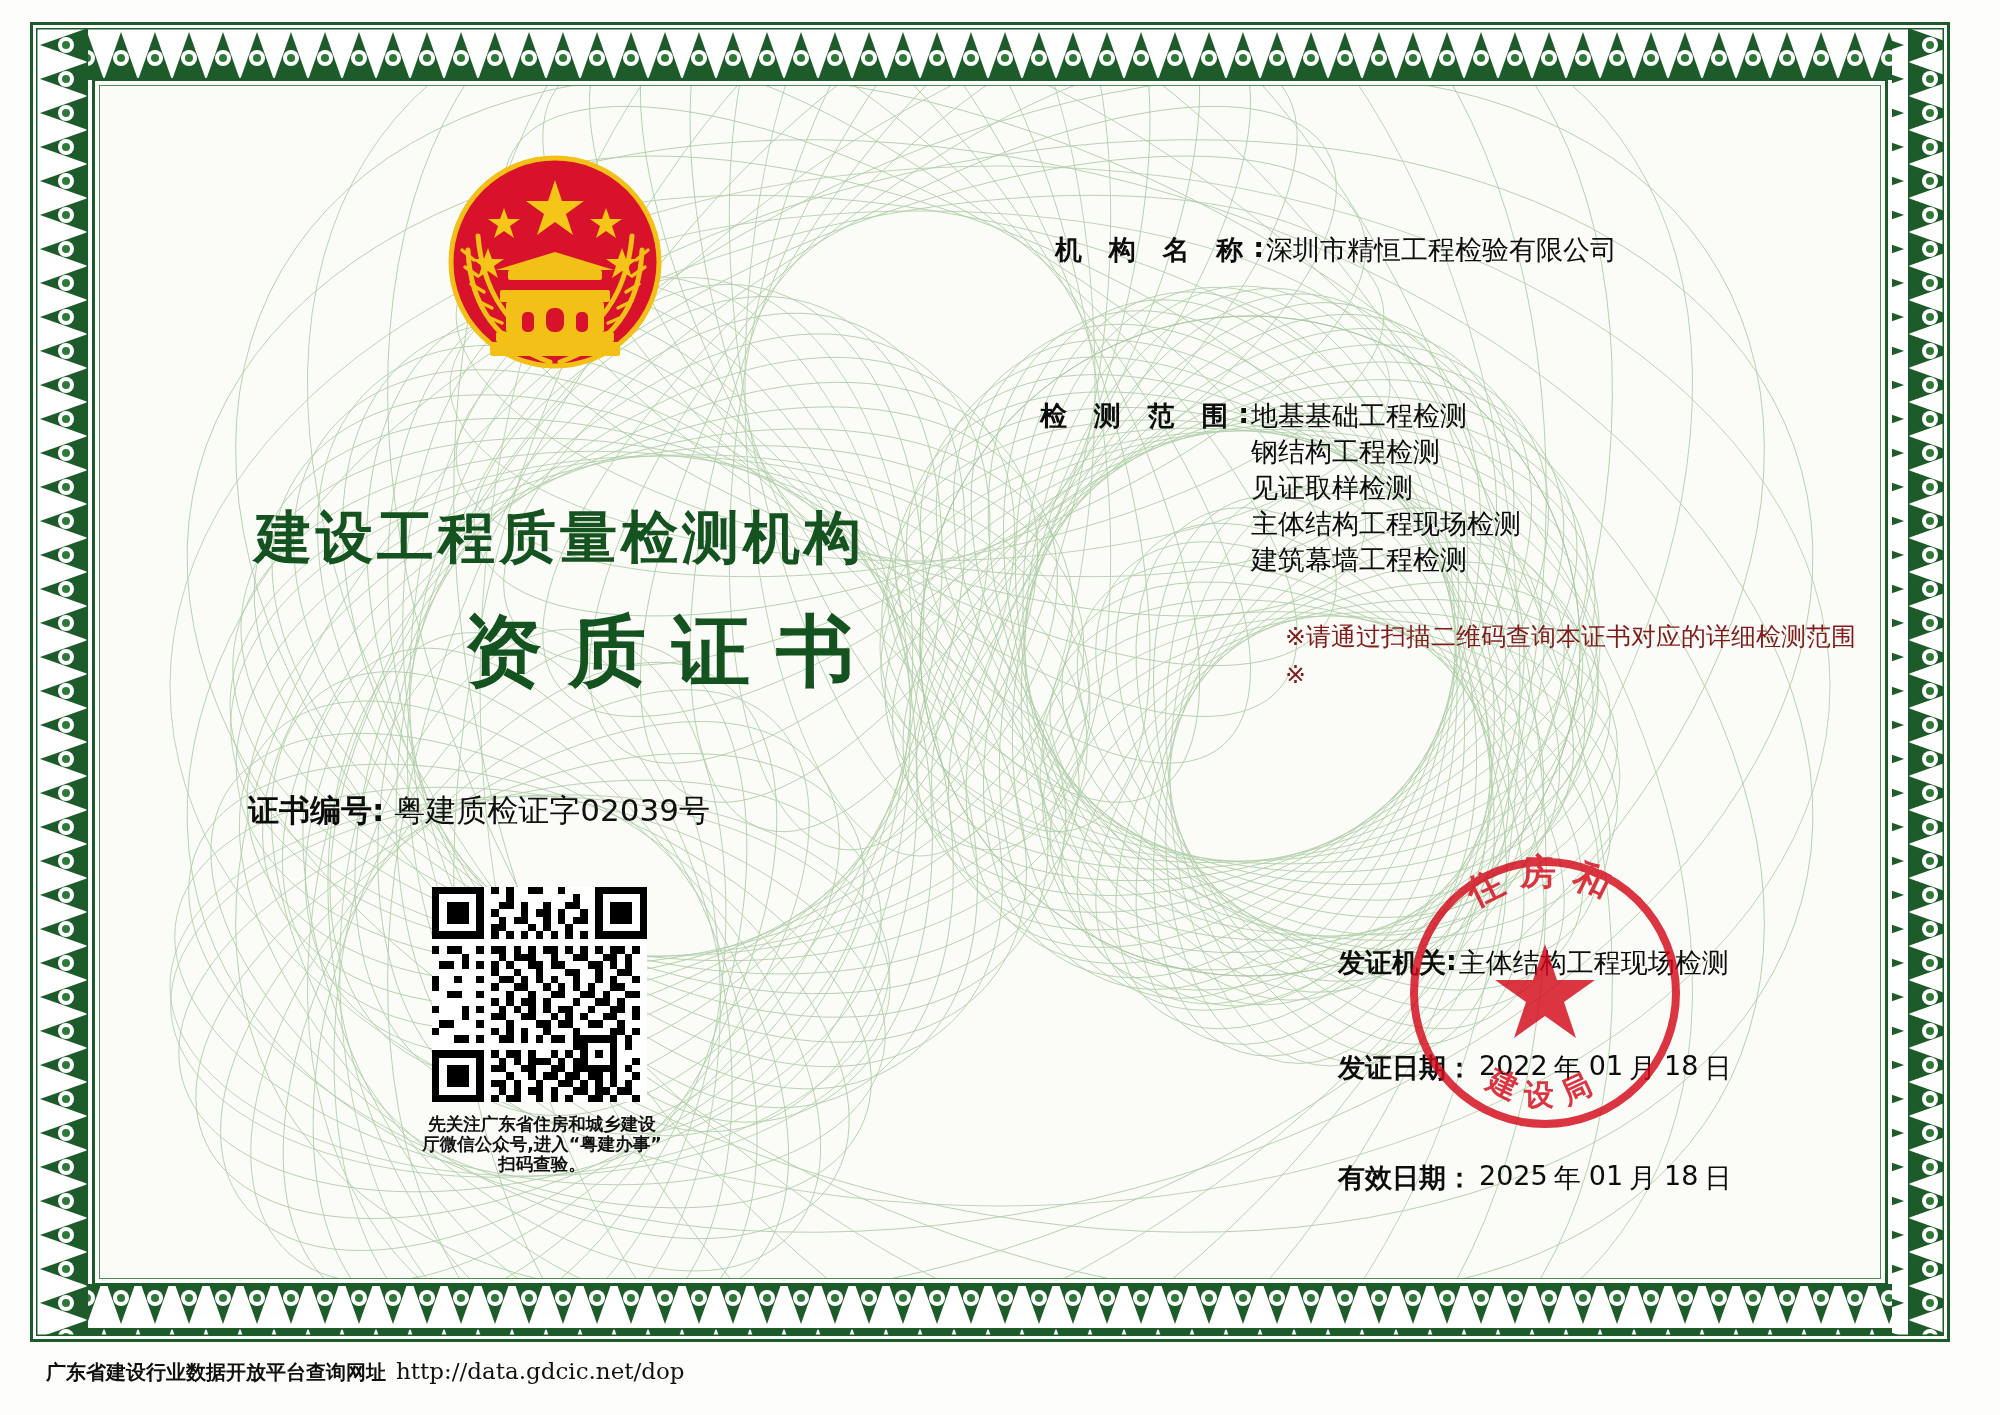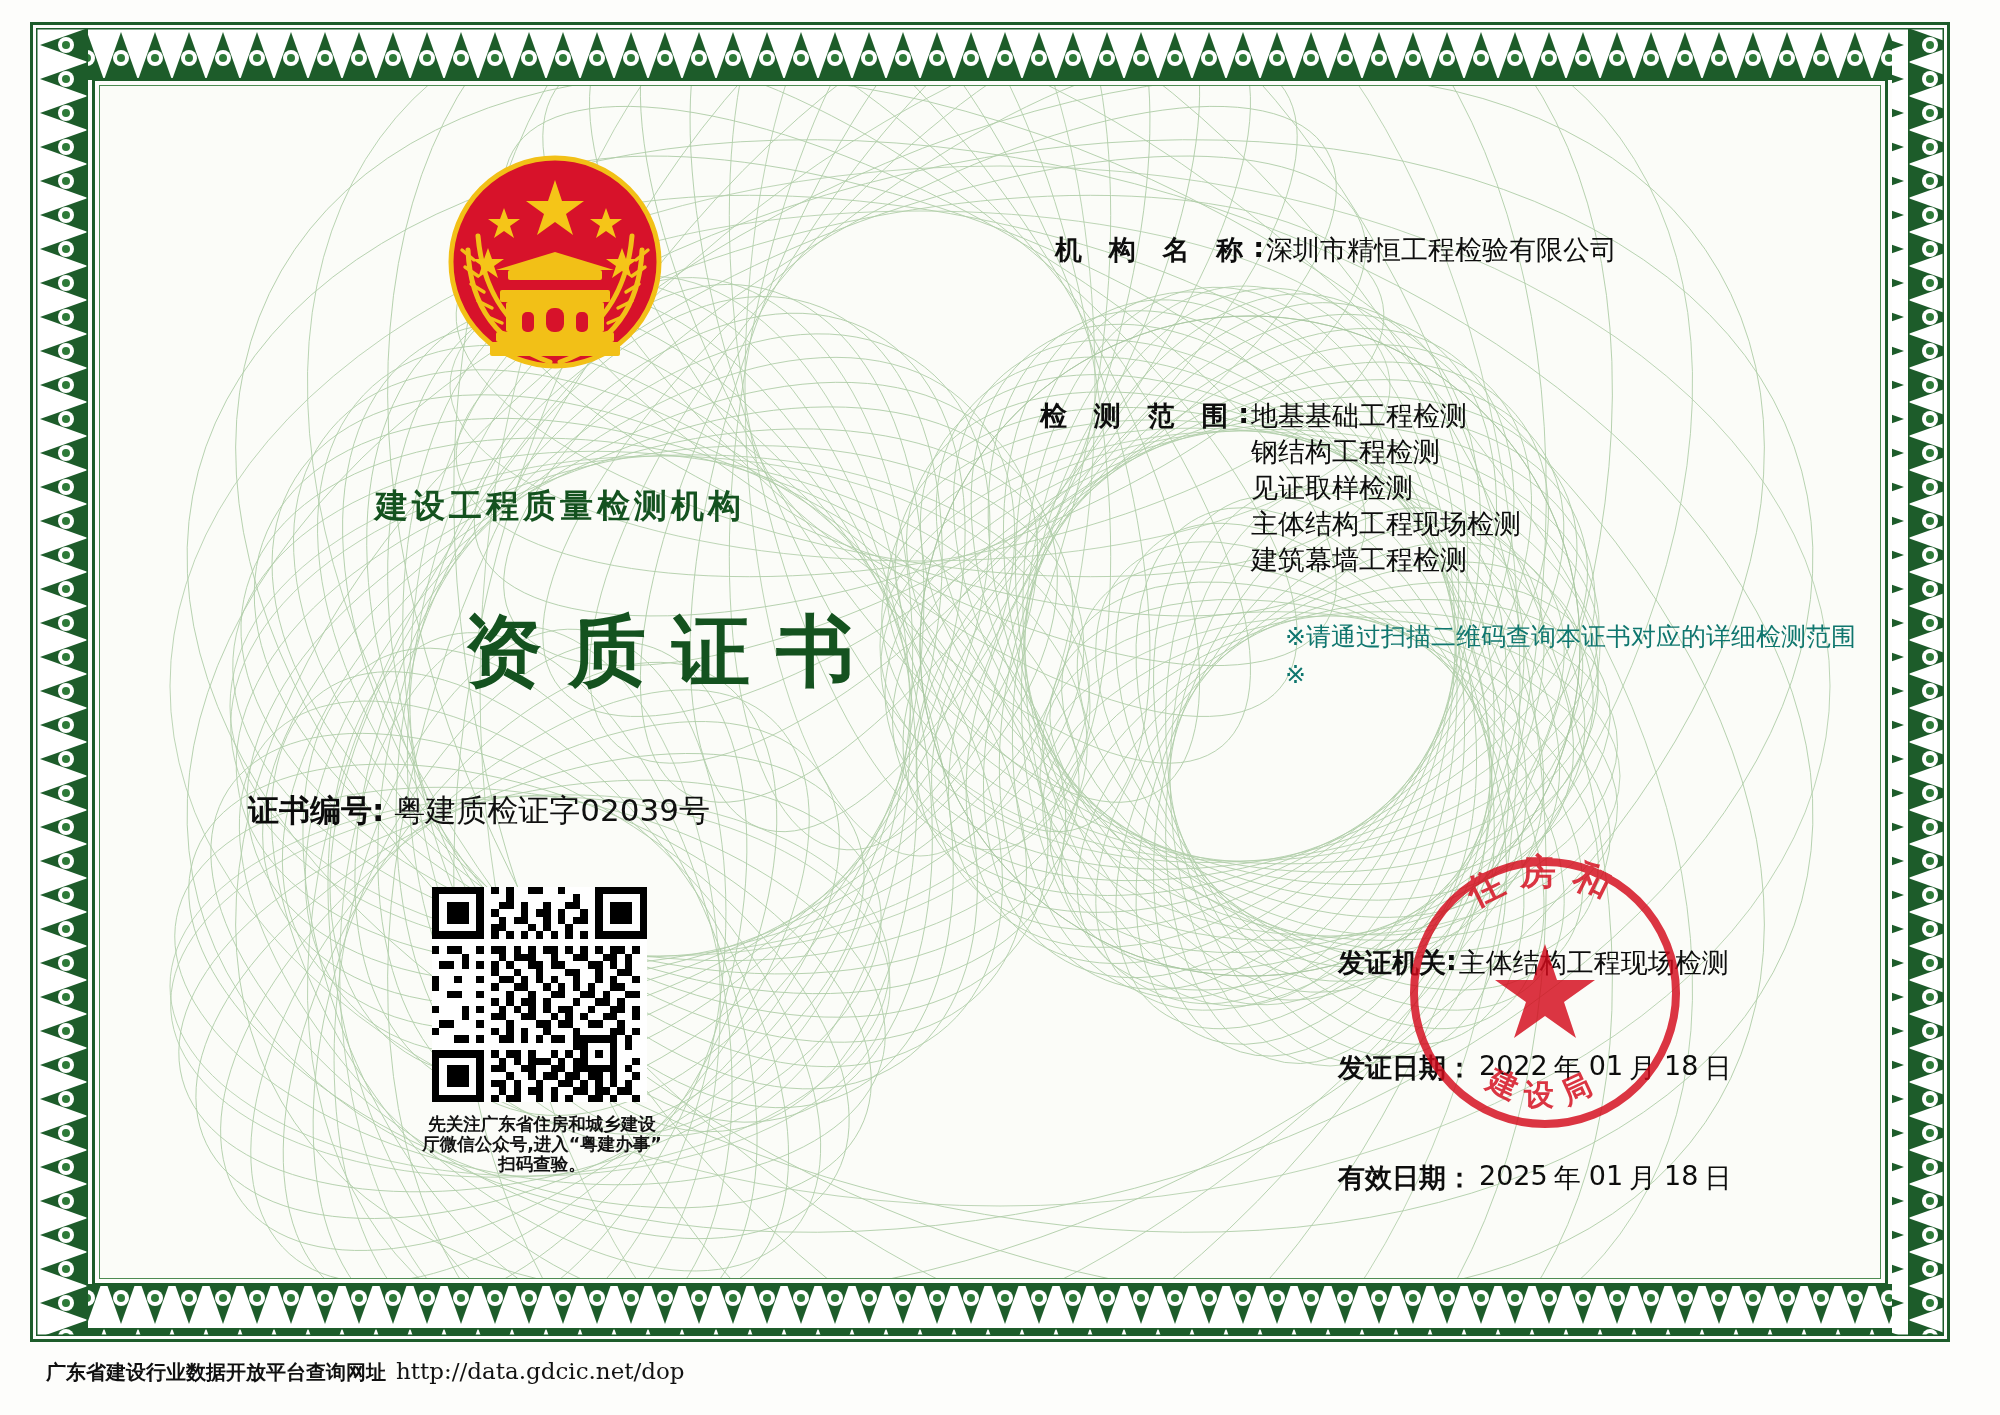--- a/index.html
+++ b/index.html
@@ -76,25 +76,25 @@
     left: 430px;
     top: 140px;
     width: 250px;
     height: 250px;
   }
 
   
   .title-main {
     position: absolute;
     left: 240px;
-    top: 484px;
+    top: 500px;
     width: 640px;
     text-align: center;
     font-family: "DejaVu Sans", "Liberation Sans", sans-serif;
-    font-size: 33px;
+    font-size: 57px;
     font-weight: bold;
     color: #14521f;
     letter-spacing: 4px;
     white-space: nowrap;
   }
   .title-sub {
     position: absolute;
     left: 240px;
     top: 600px;
     width: 640px;
@@ -169,21 +169,21 @@
   #field-scope    { left: 1040px; top: 398px; }
   #field-scope .label { letter-spacing: 10px; }
 
   .scope-note {
     position: absolute;
     left: 1285px;
     top: 618px;
     width: 585px;
     font-size: 25px;
     line-height: 38px;
-    color: #0f766e;
+    color: #7f1d1d;
   }
 
   #field-issuer   { left: 1338px; top: 945px; }
   #field-issuedate{ left: 1338px; top: 1050px; }
   #field-validdate{ left: 1338px; top: 1160px; }
 
   .date-line .seg { margin-right: 2px; }
   .date-line .num { margin: 0 6px; }
 
   

